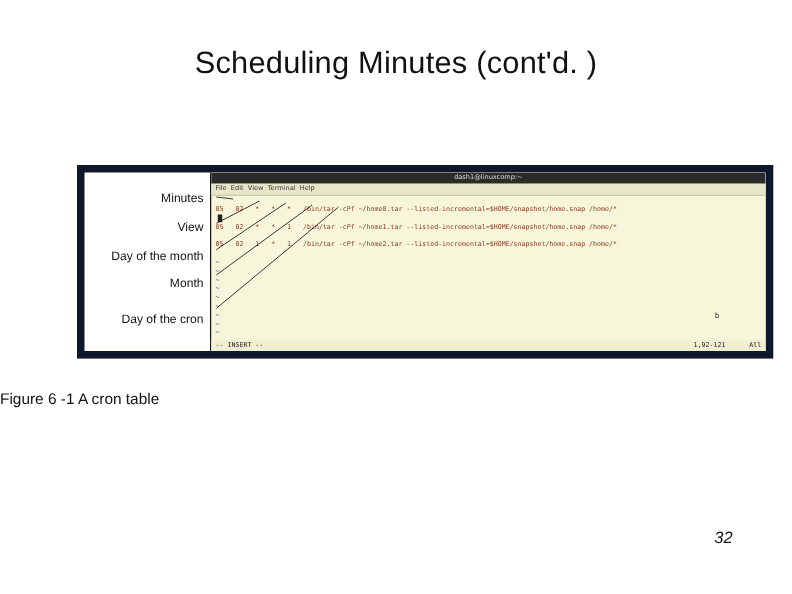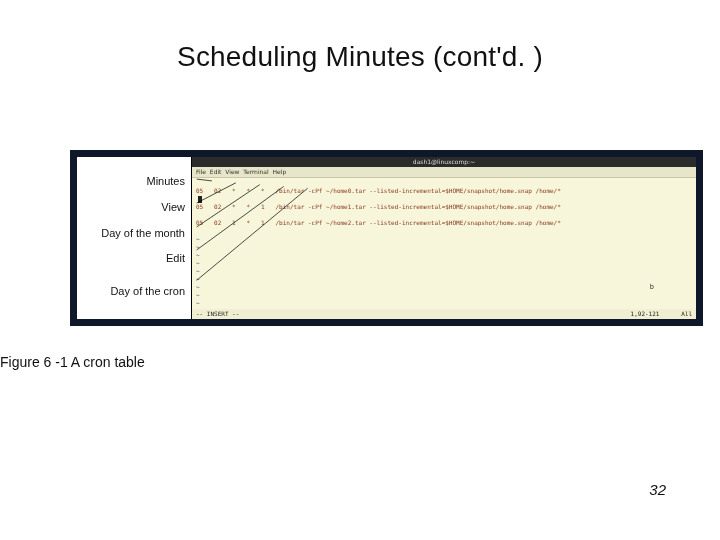--- a/index.html
+++ b/index.html
@@ -174,21 +174,21 @@
 <body>
 
 <h1 class="slide-title">Scheduling Minutes (cont'd. )</h1>
 
 <div class="figure-wrap">
 
   <div class="labels">
     <div class="lbl lbl-minutes">Minutes</div>
     <div class="lbl lbl-hours">View</div>
     <div class="lbl lbl-dom">Day of the month</div>
-    <div class="lbl lbl-month">Edit</div>
+    <div class="lbl lbl-month">Month</div>
     <div class="lbl lbl-dow">Day of the cron</div>
   </div>
 
   <div class="term">
     <div class="term-titlebar"></div>
     <div class="term-titletext">dash1@linuxcomp:~</div>
     <div class="term-menubar">File  Edit  View  Terminal  Help</div>
     <div class="term-body">
 <span class="cron-line">05   02   *   *   *   /bin/tar -cPf ~/home0.tar --listed-incremental=$HOME/snapshot/home.snap /home/*</span><span class="cursor-block"></span>
 <span class="cron-line">05   02   *   *   1   /bin/tar -cPf ~/home1.tar --listed-incremental=$HOME/snapshot/home.snap /home/*</span>

